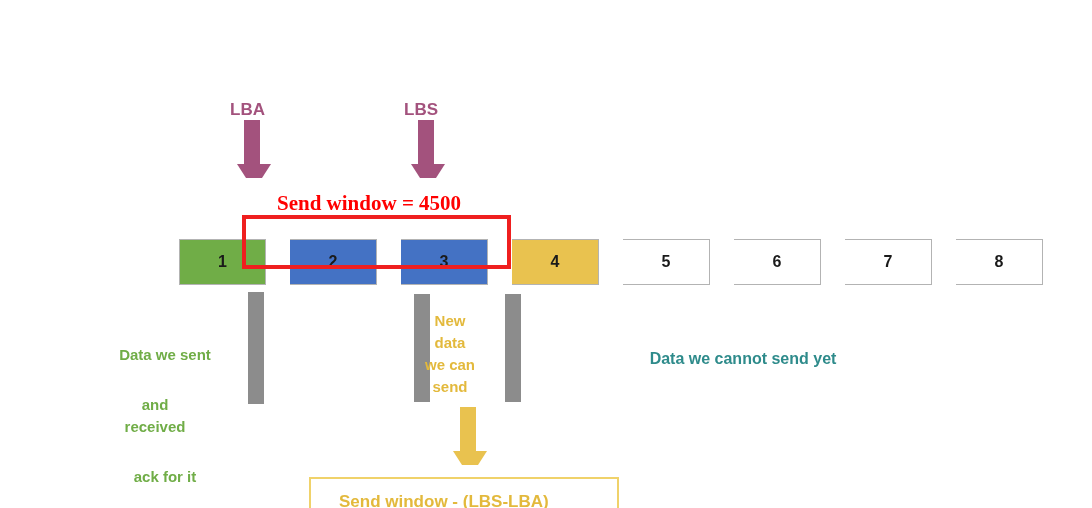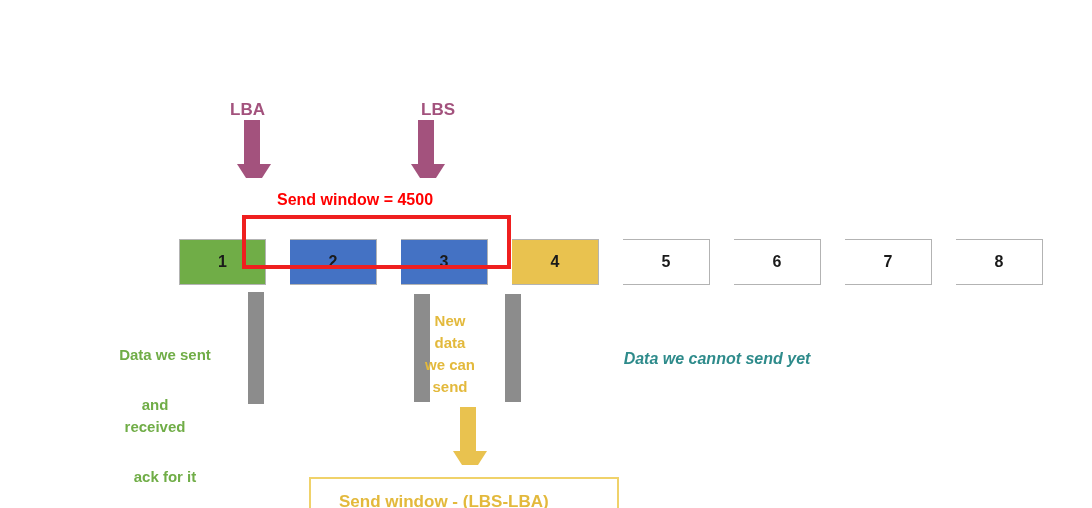--- a/index.html
+++ b/index.html
@@ -15,37 +15,37 @@
 
   
   .pointer-label {
     position: absolute;
     width: 50px;
     text-align: center;
     font-size: 17px;
     color: #A3527D;
   }
   .lba-label { left: 158px; top: 28px; }
-  .lbs-label { left: 349px; top: 28px; }
+  .lbs-label { left: 332px; top: 28px; }
   .arrow-shaft { position: absolute; background: #A3527D; }
   .lba-shaft { left: 180px; top: 56px; width: 5px; height: 44px; }
   .lbs-shaft { left: 354px; top: 56px; width: 5px; height: 44px; }
   .arrow-head {
     position: absolute; width: 0; height: 0;
     border-left: 9px solid transparent;
     border-right: 9px solid transparent;
     border-top: 14px solid #A3527D;
   }
   .lba-head { left: 173px; top: 100px; }
   .lbs-head { left: 347px; top: 100px; }
 
   
   .send-window-label {
     position: absolute; left: 205px; top: 119px;
-    font-size: 16px; color: #FF0000;
+    font-size: 21px; color: #FF0000; font-family: Liberation Serif, serif;
   }
 
   
   .row { position: absolute; left: 95px; top: 155px; display: flex; }
   .cell {
     width: 87px; height: 46px;
     border: 1px solid #b3b3b3;
     border-left: none;
     display: flex; align-items: center; justify-content: center;
     font-size: 16px; color: #1a1a1a;
@@ -64,21 +64,21 @@
   .d1 { left: 184px; top: 228px; height: 112px; }
   .d2 { left: 350px; top: 230px; height: 108px; }
   .d3 { left: 441px; top: 230px; height: 108px; }
 
   
   .ann { position: absolute; text-align: center; line-height: 22px; font-size: 15px; white-space: pre-line; }
   .ann-acked { left: 26px; top: 252px; width: 150px; color: #70AD47; white-space: normal; }
   .ann-acked .u { }
   .ann-unacked { left: 190px; top: 228px; width: 158px; color: #4472C4; }
   .ann-new { left: 344px; top: 238px; width: 84px; color: #E3B93C; }
-  .ann-cannot { left: 538px; top: 276px; width: 230px; color: #2E8B8B; white-space: normal; font-size: 16px; font-style: italic; }
+  .ann-cannot { left: 564px; top: 276px; width: 230px; color: #2E8B8B; white-space: normal; font-size: 16px; }
 
   
   .formula-shaft { position: absolute; left: 396px; top: 343px; width: 5px; height: 44px; background: #E9C24F; }
   .formula-head {
     position: absolute; left: 389px; top: 387px;
     width: 0; height: 0;
     border-left: 9px solid transparent;
     border-right: 9px solid transparent;
     border-top: 14px solid #E9C24F;
   }

